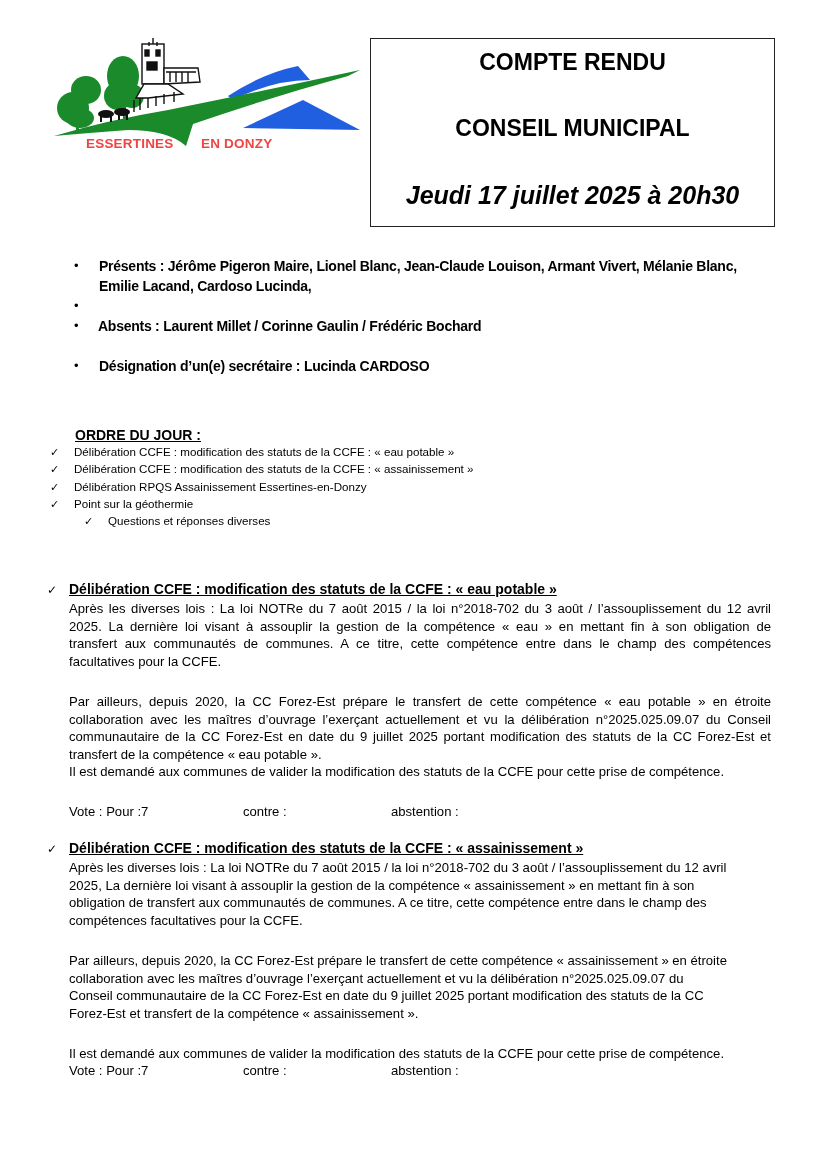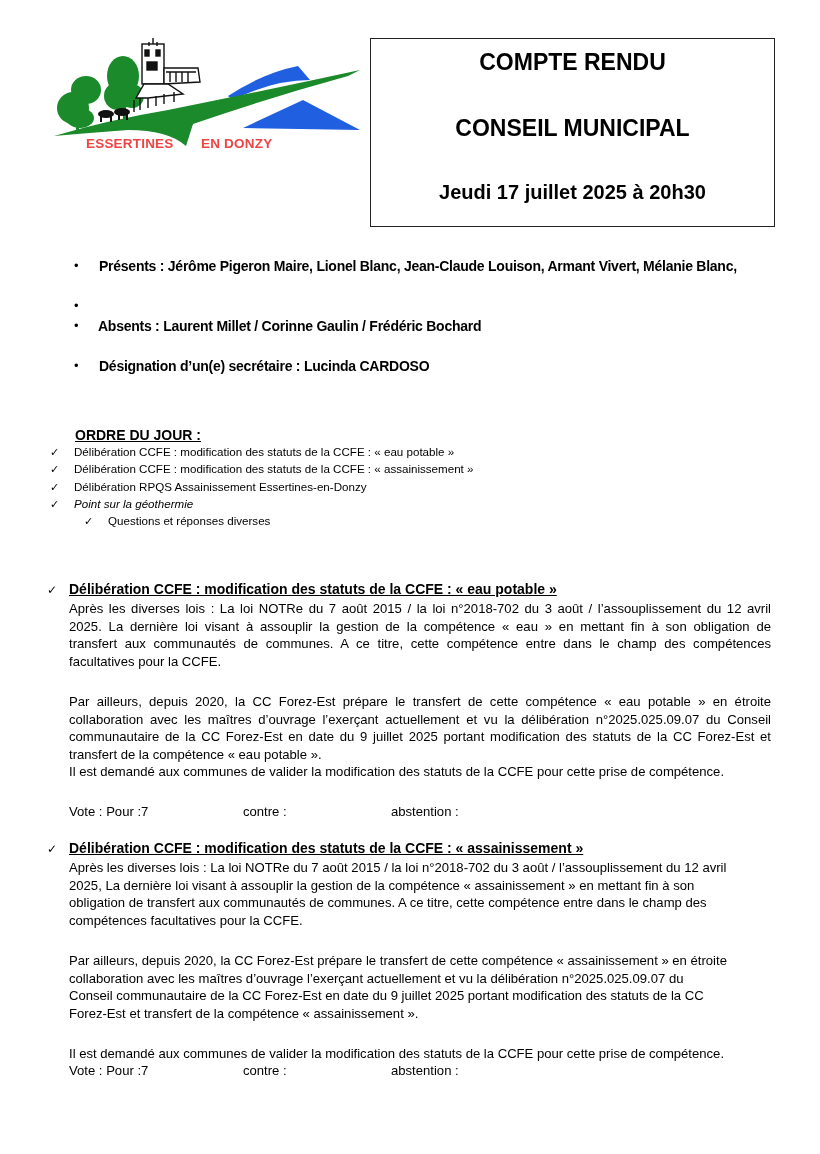--- a/index.html
+++ b/index.html
@@ -12,21 +12,21 @@
   .logo svg { display: block; }
   .logo-text { position: absolute; top: 98px; font-weight: bold; font-size: 13.5px; letter-spacing: 0.2px; color: #ef4444; font-family: "Liberation Sans", sans-serif; }
   .logo-text.l1 { left: 38px; }
   .logo-text.l2 { left: 153px; }
 
   
   .title-box { position: absolute; left: 370px; top: 38px; width: 405px; height: 189px;
                border: 1.5px solid #222; box-sizing: border-box; text-align: center; font-weight: bold; }
   .title-box .t1 { position: absolute; left: 0; right: 0; top: 10px; font-size: 23px; }
   .title-box .t2 { position: absolute; left: 0; right: 0; top: 76px; font-size: 23px; }
-  .title-box .t3 { position: absolute; left: 0; right: 0; top: 142px; font-size: 20px; }
+  .title-box .t3 { position: absolute; left: 0; right: 0; top: 142px; font-size: 25px; font-style: italic; }
   .bullet { position: absolute; font-size: 13px; }
   .att-text { position: absolute; font-weight: bold; font-size: 14px; line-height: 20px; letter-spacing: -0.25px; }
 
   
   .agenda-title { position: absolute; left: 75px; top: 427px; font-weight: bold; font-size: 14px; text-decoration: underline; }
   .agenda-item { position: absolute; left: 50px; font-size: 11.6px; line-height: 16px; }
   .agenda-item .chk { display: inline-block; width: 24px; font-size: 11px; }
 
   
   .sec-head { position: absolute; left: 47px; font-weight: bold; font-size: 14px; }
@@ -89,34 +89,35 @@
   <div class="title-box">
     <div class="t1">COMPTE RENDU</div>
     <div class="t2">CONSEIL MUNICIPAL</div>
     <div class="t3">Jeudi 17 juillet 2025 à 20h30</div>
   </div>
 
   <div>
     <span class="bullet" style="left:74px; top:258px;">•</span>
     <div class="att-text" style="left:99px; top:256px; width:690px;">
       <span class="line">Présents : Jérôme Pigeron Maire, Lionel Blanc, Jean-Claude Louison, Armant Vivert, Mélanie Blanc,</span>
+      <span class="line">Emilie Lacand, Cardoso Lucinda,</span>
     </div>
     <span class="bullet" style="left:74px; top:298px;">•</span>
     <span class="bullet" style="left:74px; top:318px;">•</span>
     <div class="att-text" style="left:98px; top:316px;">Absents : Laurent Millet / Corinne Gaulin / Frédéric Bochard</div>
     <span class="bullet" style="left:74px; top:358px;">•</span>
     <div class="att-text" style="left:99px; top:356px;">Désignation d’un(e) secrétaire : Lucinda CARDOSO</div>
   </div>
 
   <div>
     <div class="agenda-title">ORDRE DU JOUR :</div>
     <div class="agenda-item" style="top:444px;"><span class="chk">✓</span><span>Délibération CCFE : modification des statuts de la CCFE : « eau potable »</span></div>
     <div class="agenda-item" style="top:461px;"><span class="chk">✓</span><span>Délibération CCFE : modification des statuts de la CCFE : « assainissement »</span></div>
     <div class="agenda-item" style="top:479px;"><span class="chk">✓</span><span>Délibération RPQS Assainissement Essertines-en-Donzy</span></div>
-    <div class="agenda-item" style="top:496px;font-style:italic;"><span class="chk">✓</span><span>Point sur la géothermie</span></div>
+    <div class="agenda-item" style="top:496px;"><span class="chk">✓</span><span>Point sur la géothermie</span></div>
     <div class="agenda-item" style="top:513px;margin-left:34px;"><span class="chk">✓</span><span>Questions et réponses diverses</span></div>
   </div>
 
   <div>
     <div class="sec-head" style="top:581px;">
       <span class="chk">✓</span><span class="txt">Délibération CCFE : modification des statuts de la CCFE : « eau potable »</span>
     </div>
     <div class="para" style="top:600px;">
       <span class="jline">Après les diverses lois : La loi NOTRe du 7 août 2015 / la loi n°2018-702 du 3 août / l’assouplissement du 12 avril</span>
       <span class="jline">2025. La dernière loi visant à assouplir la gestion de la compétence « eau » en mettant fin à son obligation de</span>

